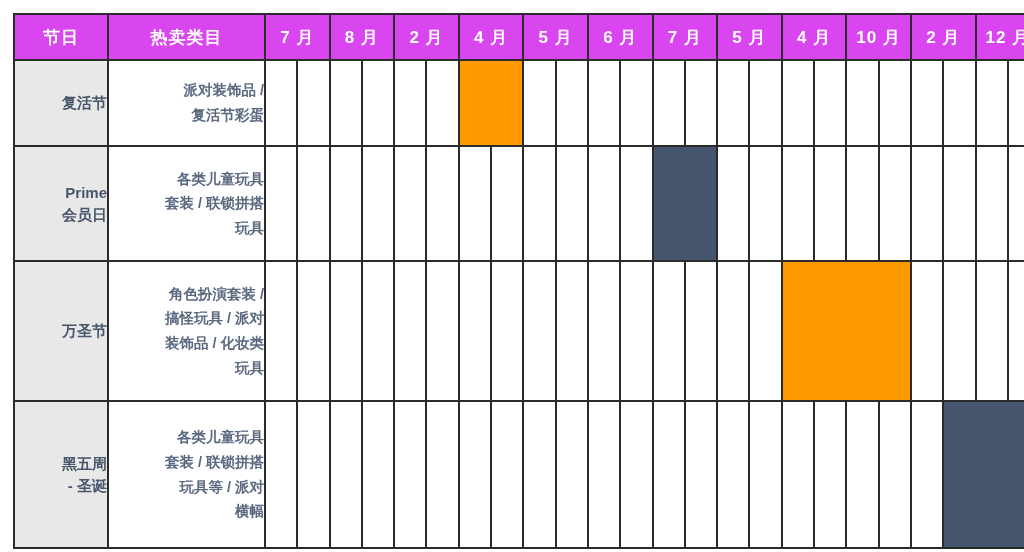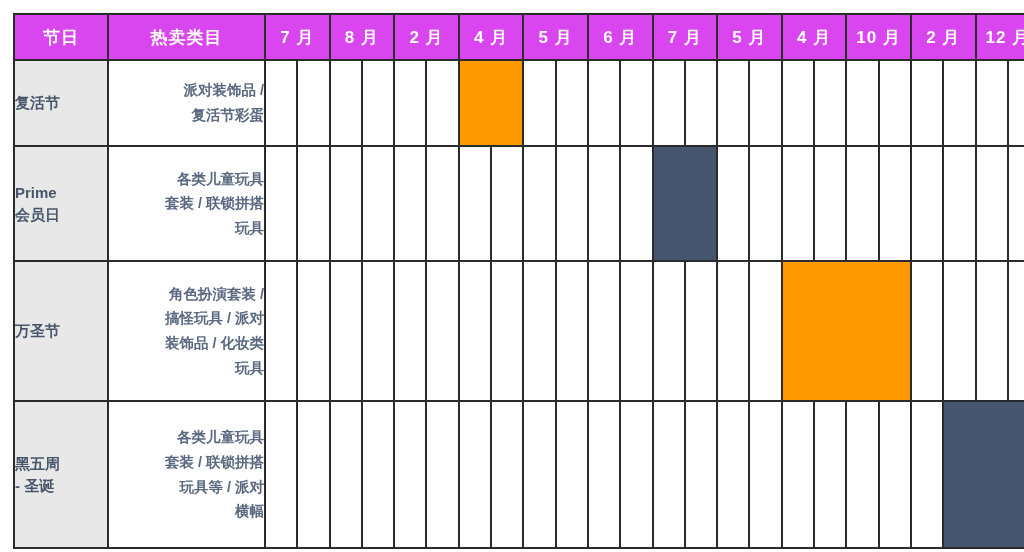--- a/index.html
+++ b/index.html
@@ -50,21 +50,21 @@
   thead th.h-holiday { width: 92px; }
   thead th.h-cats    { width: 155px; margin-left: 40px; }
   thead th.h-month   { width: 62.6px; }
 
   
   td.holiday-cell {
     background: #E8E8E8;
     color: #47566B;
     font-size: 15px;
     font-weight: bold;
-    text-align: left;
+    text-align: right;
     line-height: 1.45;
     width: 92px;
   }
   td.cats-cell {
     background: #ffffff;
     color: #5A6880;
     font-size: 14.5px;
     font-weight: bold;
     text-align: right;
     line-height: 1.7;

